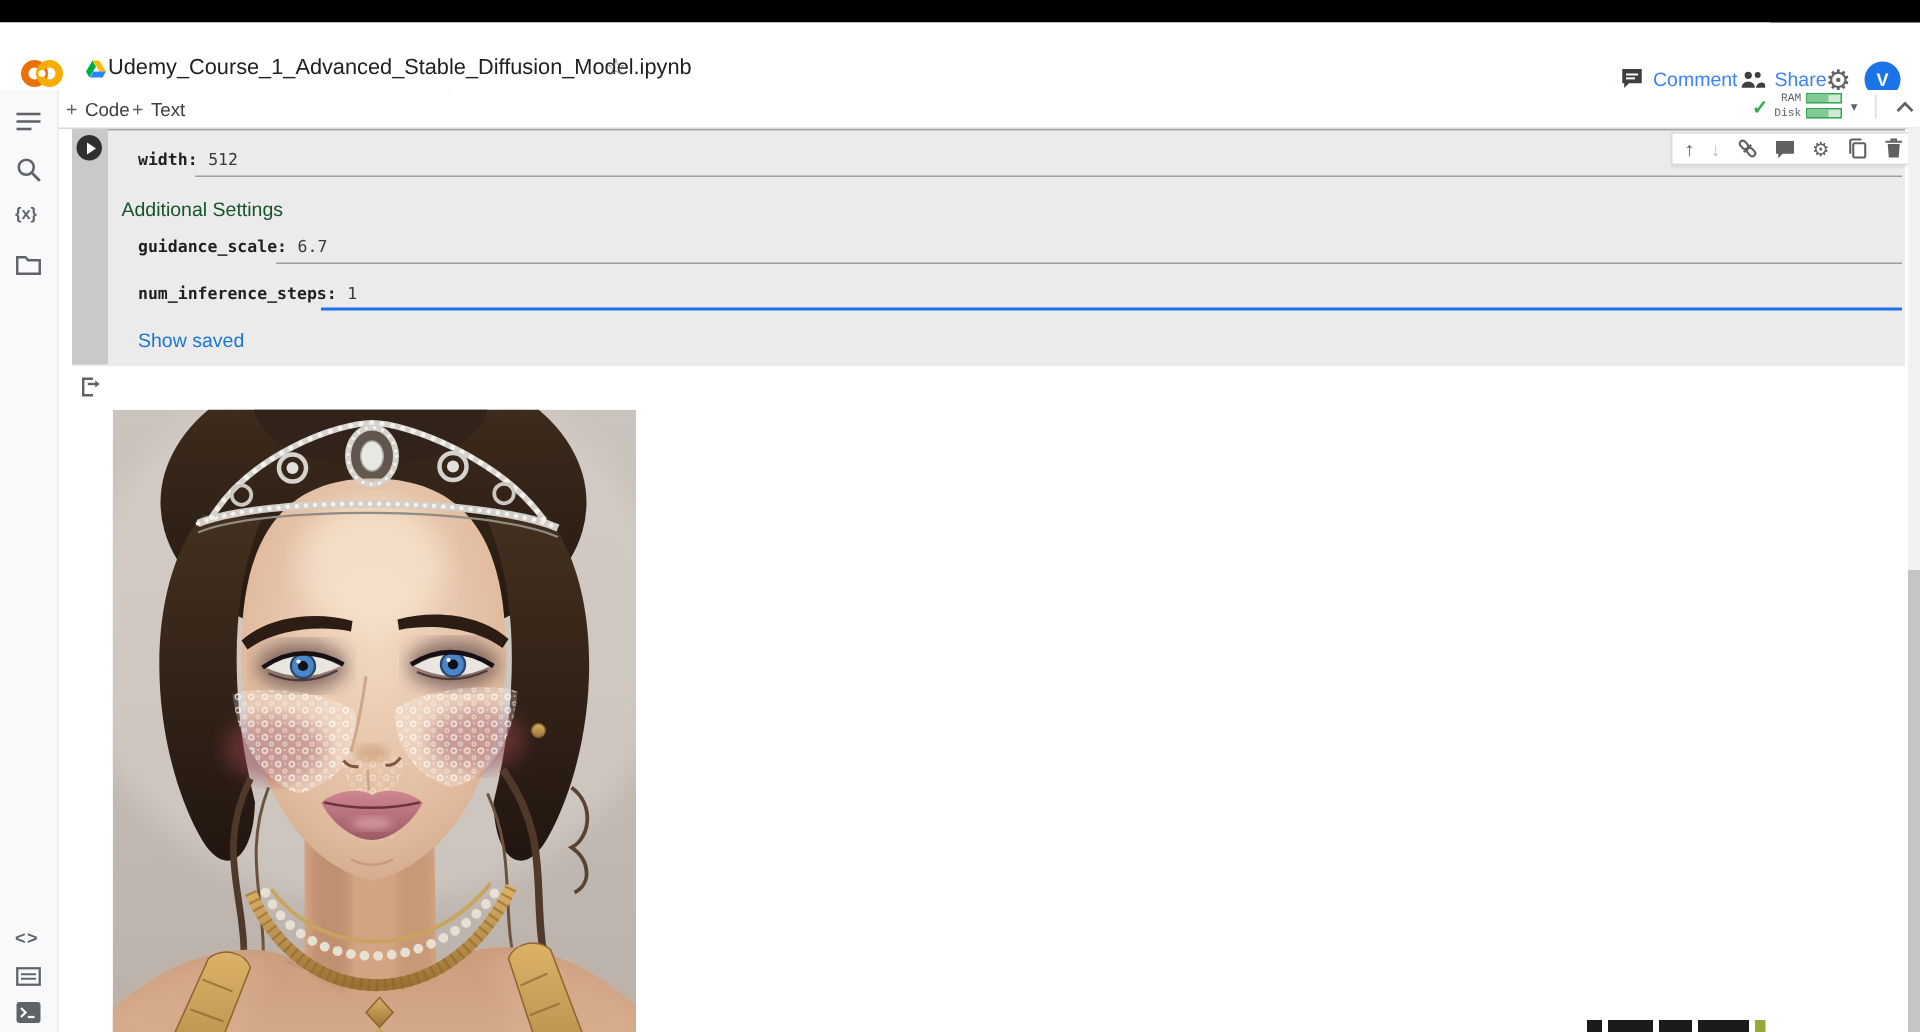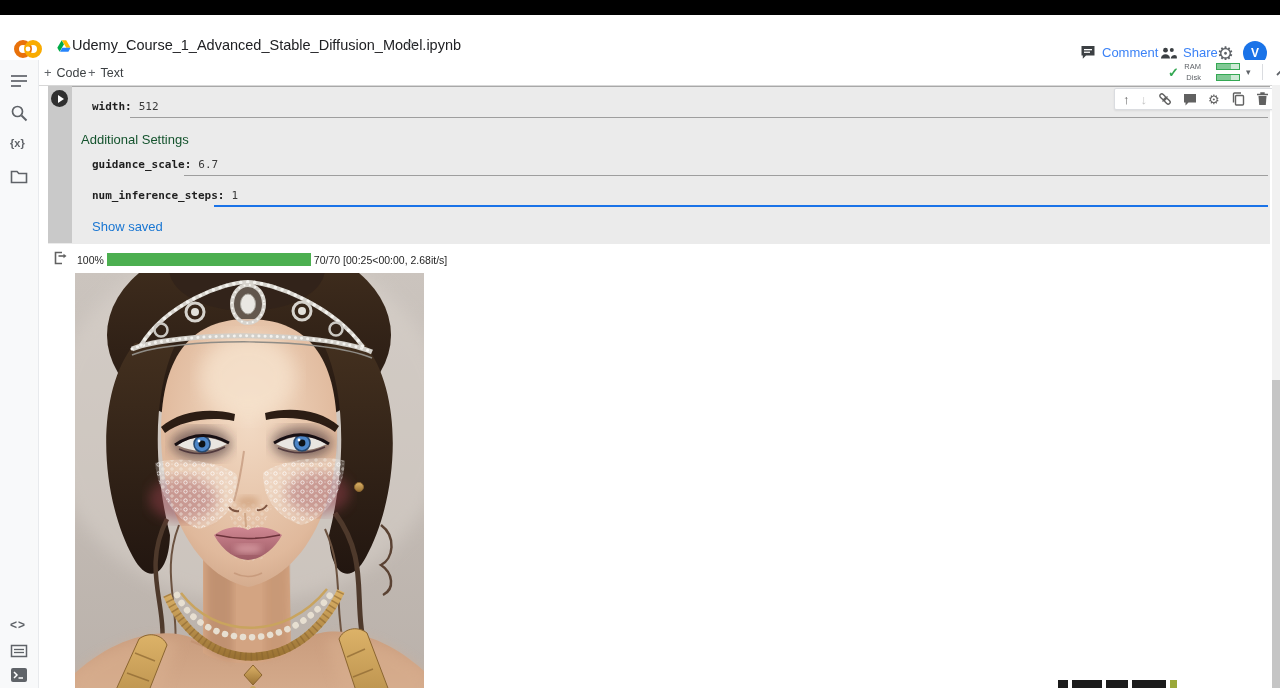--- a/index.html
+++ b/index.html
@@ -18,21 +18,21 @@
   #avatar{left:1243px;top:26px;width:24px;height:24px;border-radius:50%;background:#1a73e8;
           color:#fff;font-size:12px;font-weight:bold;display:flex;align-items:center;justify-content:center;}
   #gear-top{left:1217px;top:27px;font-size:19px;color:#5f6368;}
   
   #toolbar{left:38px;top:60px;width:1242px;height:25px;background:#fff;border-bottom:1px solid #d7d7d7;}
   .addbtn{top:65px;font-size:12.5px;color:#3c4043;display:flex;gap:5px;align-items:center;}
   .plus{color:#5f6368;font-size:13px;}
   #resources{left:1168px;top:62px;display:flex;align-items:center;gap:4px;}
   #res-check{color:#34a853;font-size:13px;font-weight:bold;}
   .gaugecol{display:flex;flex-direction:column;gap:2px;}
-  .gaugerow{display:flex;align-items:center;gap:15px;}
+  .gaugerow{display:flex;gap:3px;font-family:Liberation Mono, monospace;}
   .gaugelabel{font-size:7.5px;color:#5f6368;width:18px;text-align:right;}
   .gauge{width:22px;height:5px;border:1px solid #34a853;background:#ceead6;position:relative;}
   .gauge i{position:absolute;left:0;top:0;bottom:0;width:62%;background:#81c995;}
   #res-caret{font-size:9px;color:#5f6368;margin-left:2px;}
   #tb-sep{width:1px;height:16px;background:#dadce0;margin:0 8px;}
   
   #sidebar{left:0;top:60px;width:38px;height:628px;background:#f8f9fa;border-right:1px solid #e8eaed;}
   .side-ic{left:10px;width:18px;height:18px;color:#5f6368;}
   .glyph-ic{font-size:13px;color:#5f6368;font-weight:bold;}
   
@@ -241,27 +241,20 @@
         </svg>
     </span>
     <span class="ct-ic">⋮</span>
   </div>
 
   <svg class="abs" id="out-icon" width="16" height="16" viewBox="0 0 16 16">
     <path d="M10 2.5 H3.5 V13.5 H10" fill="none" stroke="#616161" stroke-width="1.6"></path>
     <line x1="6.5" y1="6" x2="12.5" y2="6" stroke="#616161" stroke-width="1.6"></line>
     <polygon points="11.5,3.7 14.5,6 11.5,8.3" fill="#616161"></polygon>
   </svg>
-  <div class="abs" id="progress-row">
-    <span>100%</span>
-    <span id="ptrack">
-        <i id="pfill" style="width: 100%; background: rgb(76, 175, 80);"></i>
-      </span>
-    <span>70/70 [00:25&lt;00:00, 2.68it/s]</span>
-  </div>
 
   <div class="abs" id="portrait">
     <svg width="349" height="494" viewBox="0 0 349 494" style="overflow:hidden">
       <defs>
         <linearGradient id="bgg" x1="0" y1="0" x2="0" y2="1">
           <stop offset="0" stop-color="#cbc4be"></stop>
             <stop offset="1" stop-color="#b7aea7"></stop>
         </linearGradient>
         <radialGradient id="faceg" cx="0.5" cy="0.38" r="0.75">
           <stop offset="0" stop-color="#f2dac4"></stop>

